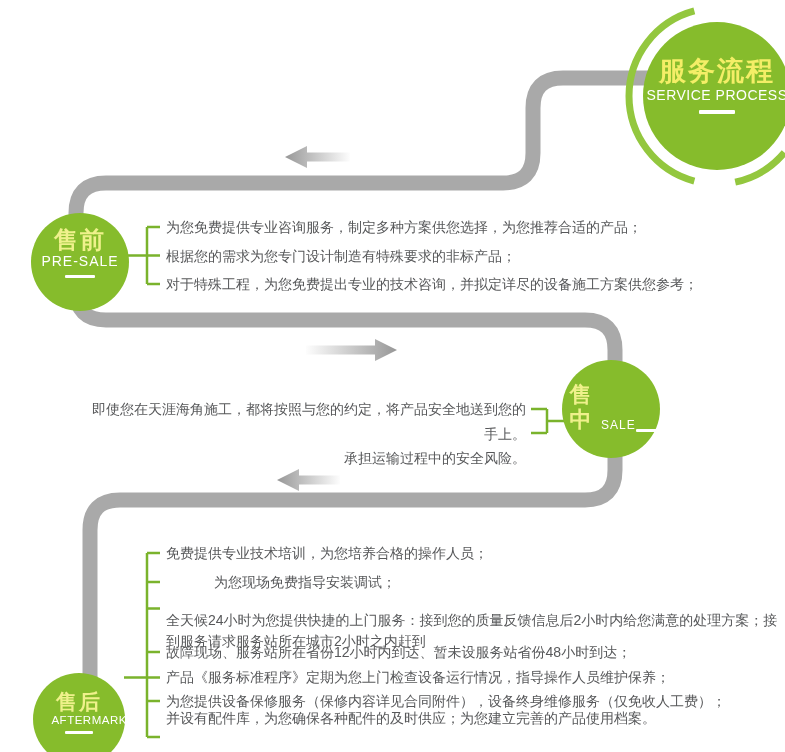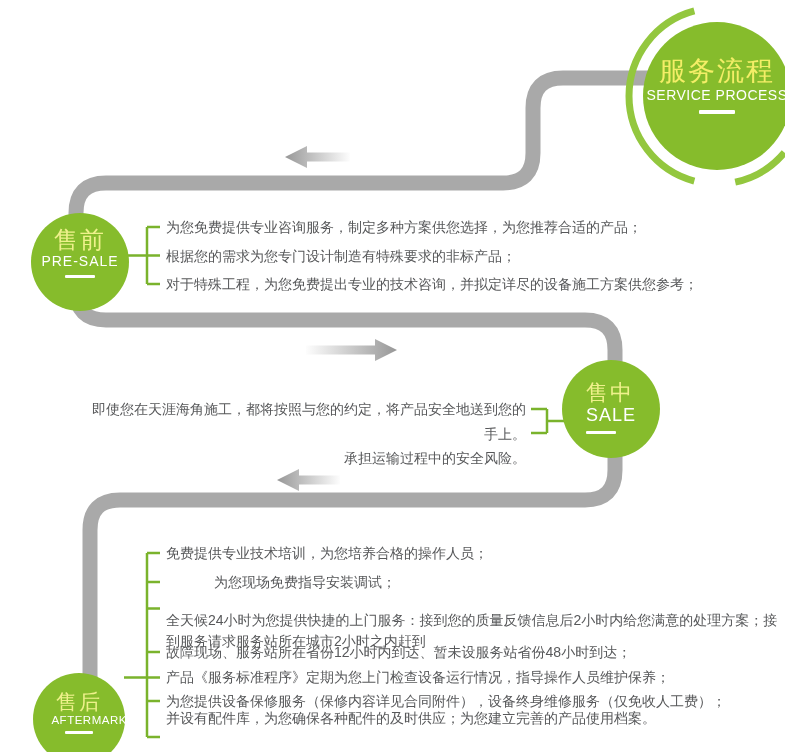--- a/index.html
+++ b/index.html
@@ -2,21 +2,21 @@
 <html><head>
 <meta charset="utf-8">
 <style>
   html,body{margin:0;padding:0;background:#ffffff;}
   #stage{position:relative;width:785px;height:752px;background:#ffffff;overflow:hidden;
          font-family:"Liberation Sans","DejaVu Sans",sans-serif;}
   svg.underlay{position:absolute;left:0;top:0;}
   .circle{position:absolute;border-radius:50%;display:flex;flex-direction:column;
           align-items:center;justify-content:center;text-align:center;}
   .c-green{background:#86bc2c;}
-  .c-title{font-weight:normal;color:#f2ee74;line-height:1.15;}
+  .c-title{font-weight:bold;color:#f2ee74;line-height:1.15;}
   .c-sub{color:#ffffff;line-height:1.2;}
   .c-dash{background:#ffffff;border-radius:1px;}
   .bullet{position:absolute;left:166px;font-size:14px;color:#57585a;
           white-space:nowrap;line-height:18px;}
   .bullet.wrap{white-space:normal;width:618px;line-height:21px;}
   #sale-text{position:absolute;left:90px;top:397px;width:436px;text-align:right;
              font-size:14px;color:#57585a;line-height:24.5px;}
 </style>
 </head>
 <body>
@@ -61,23 +61,23 @@
 
   <div class="circle c-green" style="left:31px;top:213px;width:98px;height:98px;">
     <div style="transform:translateY(-10px);display:flex;flex-direction:column;align-items:center;">
       <div class="c-title" style="font-size:24px;letter-spacing:2px;color:#eff18c;">售前</div>
       <div class="c-sub" style="font-size:14px;letter-spacing:1px;">PRE-SALE</div>
       <div class="c-dash" style="width:30px;height:3px;margin-top:5px;"></div>
     </div>
   </div>
 
   <div class="circle c-green" style="left:562px;top:360px;width:98px;height:98px;">
-    <div style="transform:translateY(-2px);display:flex;flex-direction:column;align-items:flex-start;">
+    <div style="transform:translateY(-2px);display:flex;align-items:flex-end;">
       <div class="c-title" style="font-size:22px;letter-spacing:2px;color:#eff18c;">售中</div>
-      <div class="c-sub" style="font-size:18px;letter-spacing:1px;">SALE</div>
+      <div class="c-sub" style="font-size:12px;letter-spacing:1px;">SALE</div>
       <div class="c-dash" style="width:30px;height:3px;margin-top:5px;"></div>
     </div>
   </div>
 
   <div class="circle c-green" style="left:33px;top:673px;width:92px;height:92px;">
     <div style="transform:translateY(-7px);display:flex;flex-direction:column;align-items:center;">
       <div class="c-title" style="font-size:21px;letter-spacing:2px;color:#eff18c;">售后</div>
       <div class="c-sub" style="font-size:11.5px;letter-spacing:0.5px;padding-left:36px;">AFTERMARKET</div>
       <div class="c-dash" style="width:28px;height:3px;margin-top:4px;"></div>
     </div>

